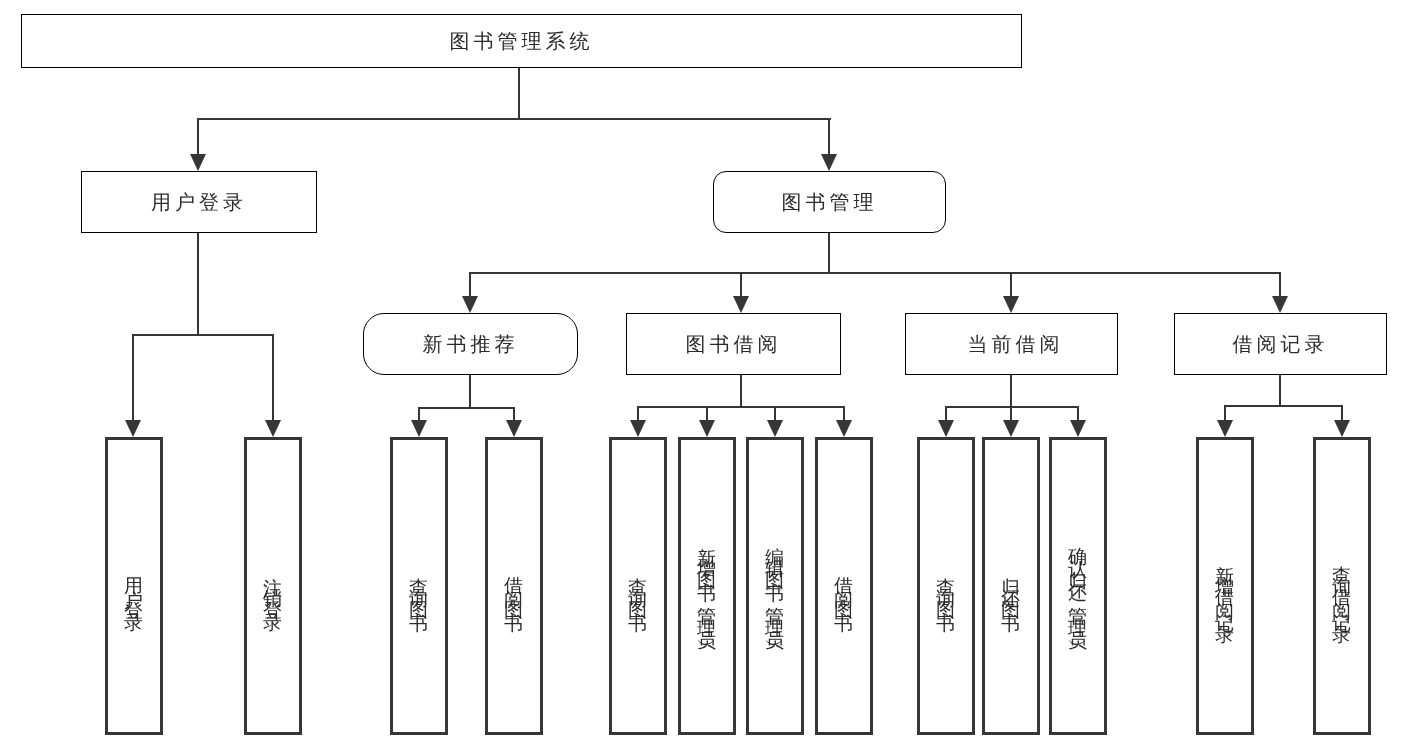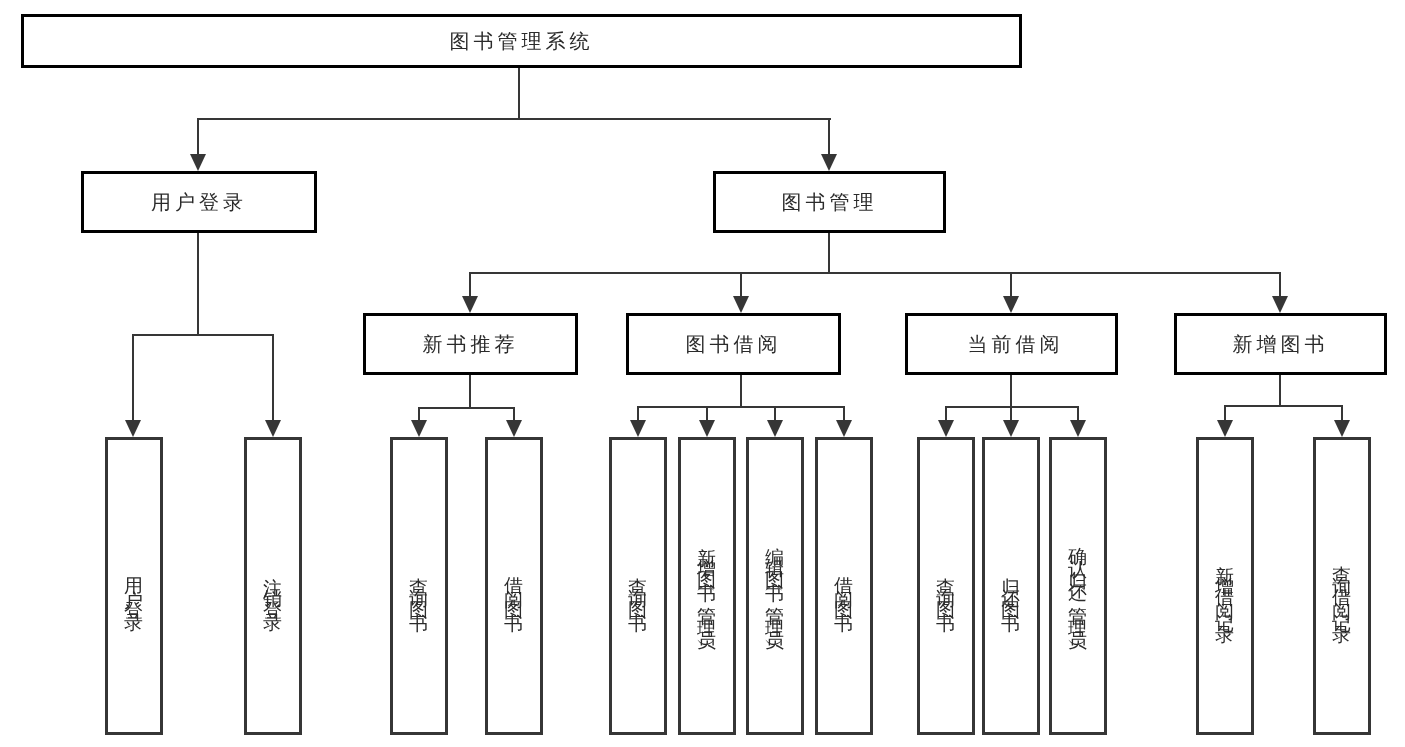--- a/index.html
+++ b/index.html
@@ -7,21 +7,21 @@
     position: relative;
     width: 1405px;
     height: 747px;
     background: #ffffff;
     overflow: hidden;
     font-family: "DejaVu Sans", "Liberation Sans", sans-serif;
   }
   .node {
     position: absolute;
     box-sizing: border-box;
-    border: 3px solid #000000;
+    border: 1px solid #000000;
     background: #ffffff;
     display: flex;
     align-items: center;
     justify-content: center;
     font-size: 20px;
     letter-spacing: 4px;
     color: #2b2b2b;
     white-space: nowrap;
   }
   .leaf {
@@ -72,44 +72,44 @@
   <div class="node" style="left:21px; top:14px; width:1001px; height:54px;">图书管理系统</div>
 
   <div class="vline" style="left:518px; top:68px; height:50px;"></div>
   <div class="hline" style="left:198px; top:118px; width:633px;"></div>
   <div class="vline" style="left:197px; top:118px; height:38px;"></div>
   <div class="arrow" style="left:190px; top:154px;"></div>
   <div class="vline" style="left:828px; top:118px; height:38px;"></div>
   <div class="arrow" style="left:821px; top:154px;"></div>
 
   <div class="node" style="left:81px; top:171px; width:236px; height:62px;">用户登录</div>
-  <div class="node" style="left:713px; top:171px; width:233px; height:62px;">图书管理</div>
+  <div class="node" style="left:713px; top:171px; width:233px; height:62px;border-radius:13px;">图书管理</div>
 
   <div class="vline" style="left:197px; top:233px; height:101px;"></div>
   <div class="hline" style="left:133px; top:334px; width:141px;"></div>
   <div class="vline" style="left:132px; top:334px; height:88px;"></div>
   <div class="arrow" style="left:125px; top:420px;"></div>
   <div class="vline" style="left:272px; top:334px; height:88px;"></div>
   <div class="arrow" style="left:265px; top:420px;"></div>
 
   <div class="vline" style="left:828px; top:233px; height:39px;"></div>
   <div class="hline" style="left:470px; top:272px; width:811px;"></div>
   <div class="vline" style="left:469px; top:272px; height:26px;"></div>
   <div class="arrow" style="left:462px; top:296px;"></div>
   <div class="vline" style="left:740px; top:272px; height:26px;"></div>
   <div class="arrow" style="left:733px; top:296px;"></div>
   <div class="vline" style="left:1010px; top:272px; height:26px;"></div>
   <div class="arrow" style="left:1003px; top:296px;"></div>
   <div class="vline" style="left:1279px; top:272px; height:26px;"></div>
   <div class="arrow" style="left:1272px; top:296px;"></div>
 
-  <div class="node" style="left:363px; top:313px; width:215px; height:62px;">新书推荐</div>
+  <div class="node" style="left:363px; top:313px; width:215px; height:62px;border-radius:21px;">新书推荐</div>
   <div class="node" style="left:626px; top:313px; width:215px; height:62px;">图书借阅</div>
   <div class="node" style="left:905px; top:313px; width:213px; height:62px;padding-left:8px;">当前借阅</div>
-  <div class="node" style="left:1174px; top:313px; width:213px; height:62px;">新增图书</div>
+  <div class="node" style="left:1174px; top:313px; width:213px; height:62px;">借阅记录</div>
 
   <div class="vline" style="left:469px; top:375px; height:32px;"></div>
   <div class="hline" style="left:419px; top:407px; width:96px;"></div>
   <div class="vline" style="left:418px; top:407px; height:15px;"></div>
   <div class="arrow" style="left:411px; top:420px;"></div>
   <div class="vline" style="left:513px; top:407px; height:15px;"></div>
   <div class="arrow" style="left:506px; top:420px;"></div>
 
   <div class="vline" style="left:740px; top:375px; height:31px;"></div>
   <div class="hline" style="left:638px; top:406px; width:207px;"></div>

